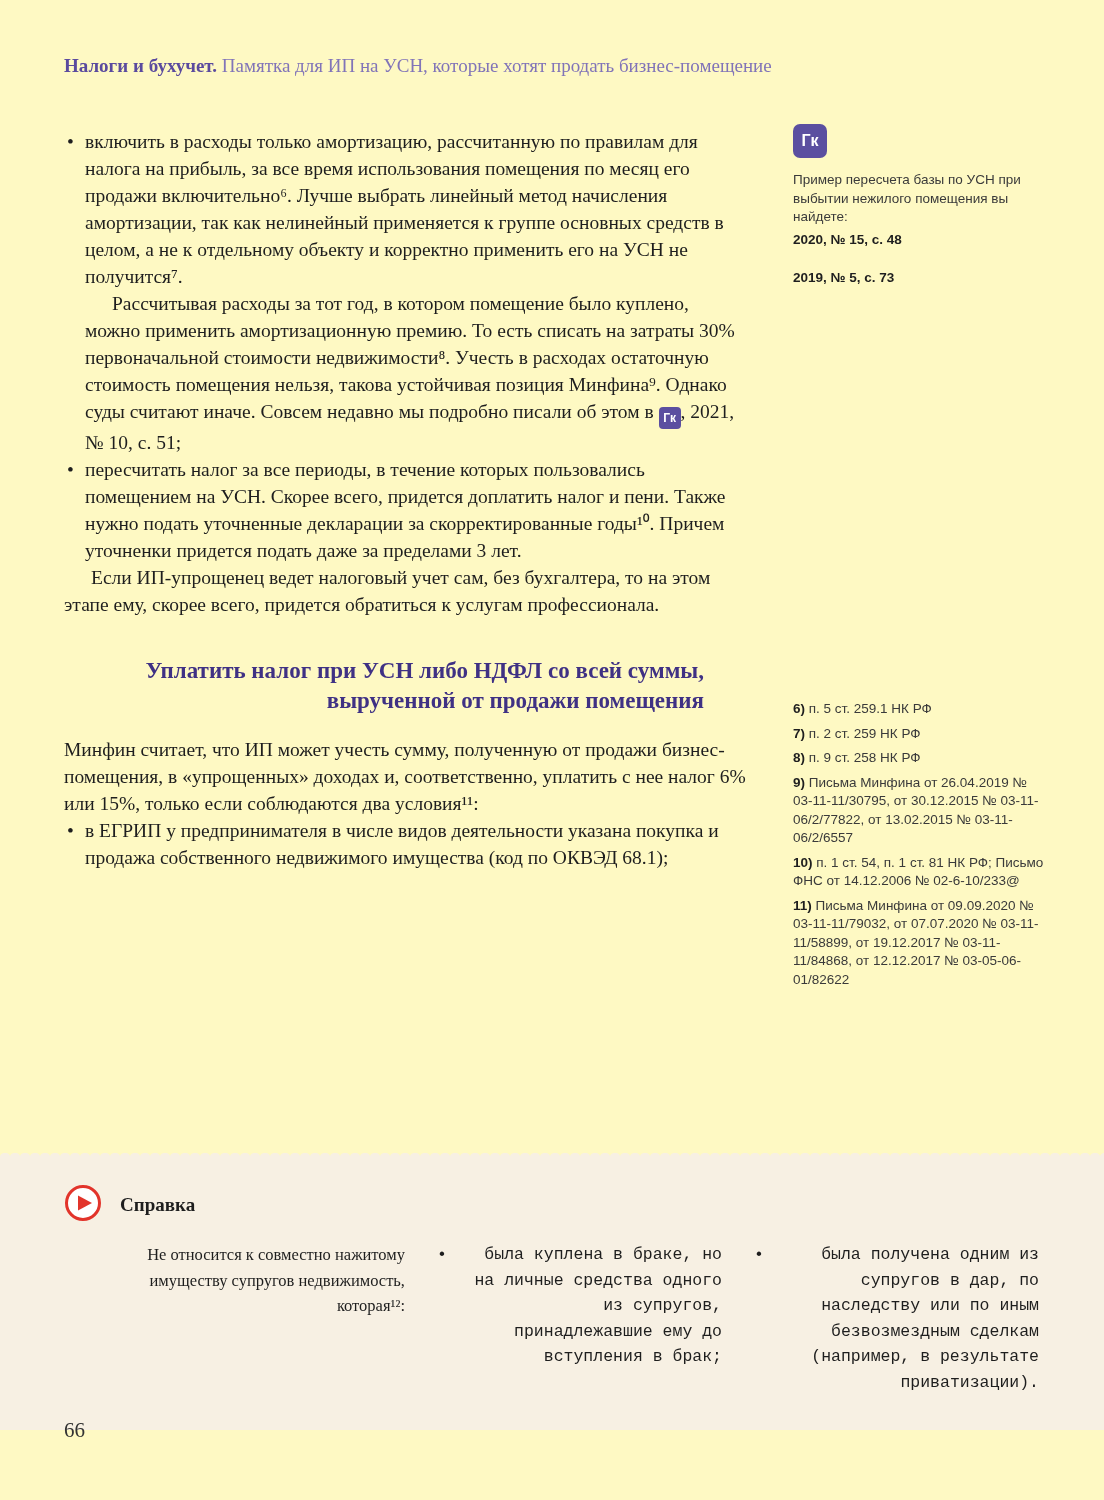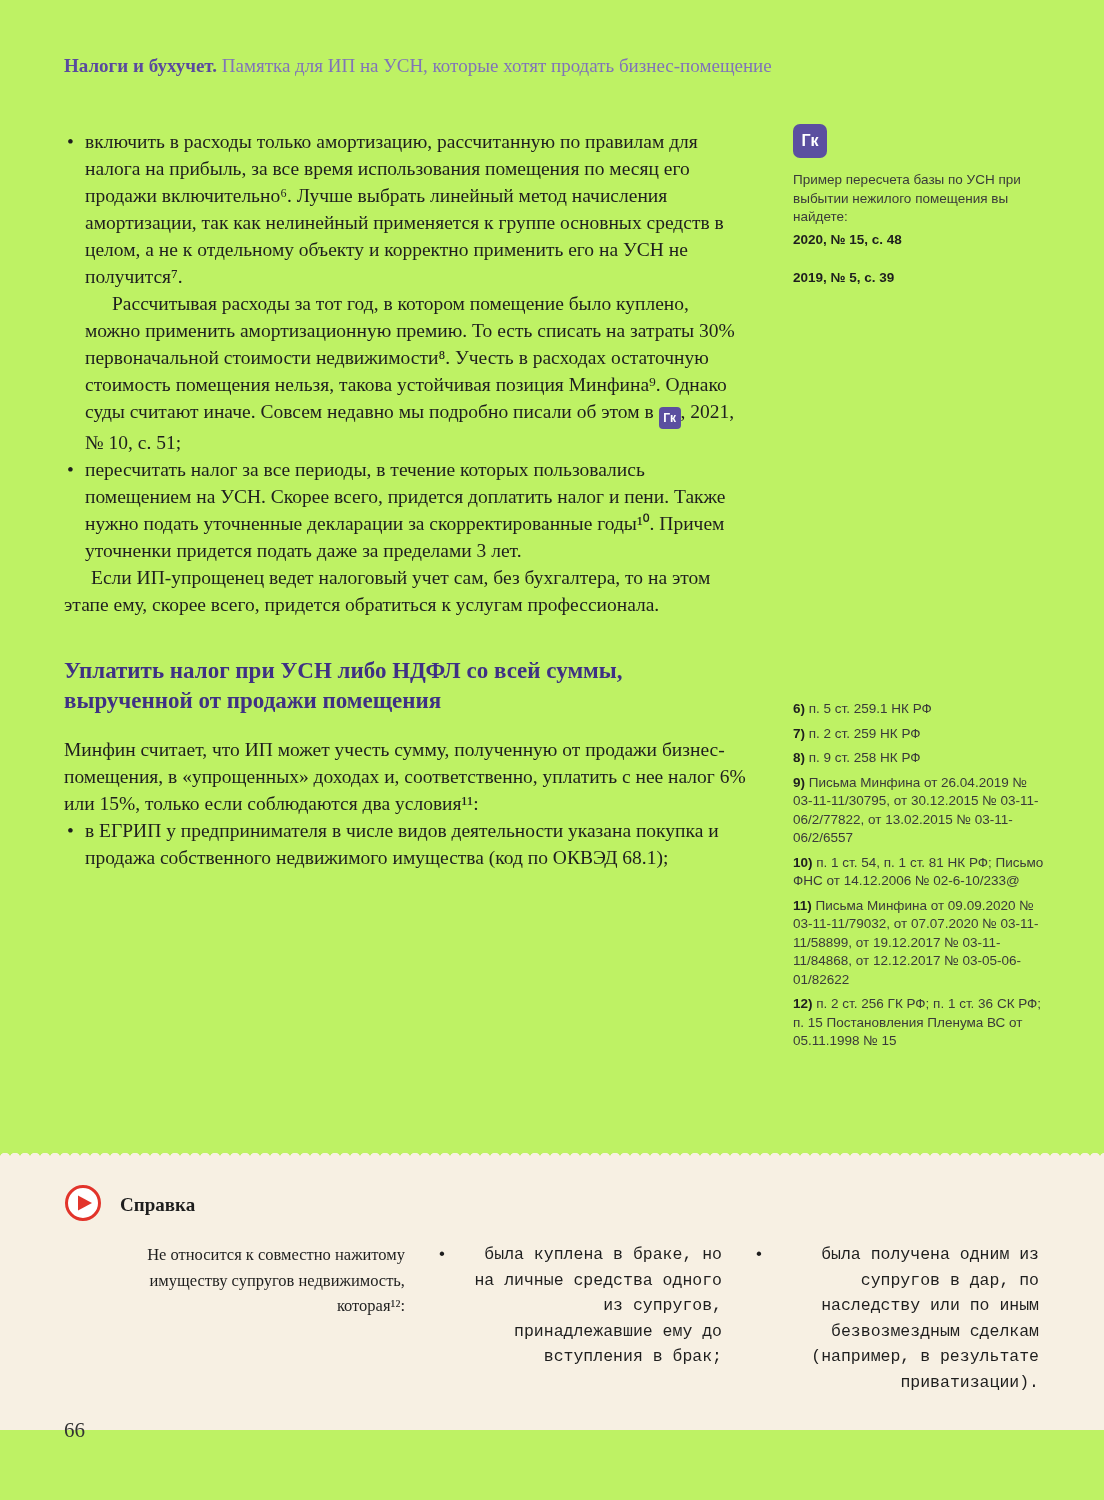--- a/index.html
+++ b/index.html
@@ -1,35 +1,35 @@
 <!DOCTYPE html>
 <html><head>
 <meta charset="utf-8">
 <style>
   html,body { margin:0; padding:0; background:#ffffff; }
   .page {
-    position:relative; width:1104px; height:1500px; background:#bef264;
+    position:relative; width:1104px; height:1500px; background:#fef9c3;
     font-family:"Liberation Serif", serif; color:#1e1e1e; overflow:hidden;
   }
 
   
   .doc-header { position:absolute; left:64px; top:54px; width:960px; font-size:19px; line-height:24px; }
   .hdr-bold { color:#5a4a9e; font-weight:bold; }
   .hdr-rest { color:#8174b8; }
 
   
   .main-col { position:absolute; left:64px; top:128px; width:682px; font-size:19.5px; line-height:27px; }
   .main-col p { margin:0; }
   .blist { list-style:none; margin:0; padding:0; }
   .blist li { position:relative; padding-left:21px; }
   .blist li::before { content:"\2022"; position:absolute; left:3px; color:#1e1e1e; }
   .indent { text-indent:27px; }
   .section-heading {
     font-size:23px; line-height:30px; color:#3f3184; font-weight:bold;
-    margin:38px 0 20px 0; width:640px;
+    margin:38px 0 20px 0; width:640px;text-align:right;
   }
   .gk-inline {
     display:inline-block; width:22px; height:22px; background:#5b4fa0; border-radius:4px;
     color:#fff; font-family:"Liberation Sans", sans-serif; font-weight:bold; font-size:12px;
     line-height:22px; text-align:center; vertical-align:-4px; text-indent:0;
   }
 
   
   .sidebar {
     position:absolute; left:793px; top:124px; width:252px;
@@ -100,31 +100,30 @@
       <li>
         <p class="li-p">в ЕГРИП у предпринимателя в числе видов деятельности указана покупка и продажа собственного недвижимого имущества (код по ОКВЭД 68.1);</p>
       </li>
     </ul>
   </main>
 
   <aside class="sidebar">
     <div class="gk-badge">Гк</div>
     <p class="side-note">Пример пересчета базы по УСН при выбытии нежилого помещения вы найдете:</p>
     <p class="side-ref">2020, № 15, с. 48</p>
-    <p class="side-ref">2019, № 5, с. 39</p>
+    <p class="side-ref">2019, № 5, с. 73</p>
   </aside>
 
   <aside class="footnotes">
     <p class="fn"><b>6)</b> <span>п. 5 ст. 259.1 НК РФ</span></p>
     <p class="fn"><b>7)</b> <span>п. 2 ст. 259 НК РФ</span></p>
     <p class="fn"><b>8)</b> <span>п. 9 ст. 258 НК РФ</span></p>
     <p class="fn"><b>9)</b> <span>Письма Минфина от 26.04.2019 № 03-11-11/30795, от 30.12.2015 № 03-11-06/2/77822, от 13.02.2015 № 03-11-06/2/6557</span></p>
     <p class="fn"><b>10)</b> <span>п. 1 ст. 54, п. 1 ст. 81 НК РФ; Письмо ФНС от 14.12.2006 № 02-6-10/233@</span></p>
     <p class="fn"><b>11)</b> <span>Письма Минфина от 09.09.2020 № 03-11-11/79032, от 07.07.2020 № 03-11-11/58899, от 19.12.2017 № 03-11-11/84868, от 12.12.2017 № 03-05-06-01/82622</span></p>
-    <p class="fn"><b>12)</b> <span>п. 2 ст. 256 ГК РФ; п. 1 ст. 36 СК РФ; п. 15 Постановления Пленума ВС от 05.11.1998 № 15</span></p>
   </aside>
 
   <section class="spravka">
     <div class="spravka-head">
       <span>
         <svg width="38" height="38" viewBox="0 0 38 38">
           <circle cx="19" cy="19" r="16.5" fill="#ffffff" stroke="#e2342b" stroke-width="3"></circle>
           <polygon points="14,11.5 28,19 14,26.5" fill="#e2342b"></polygon>
         </svg>
       </span>

